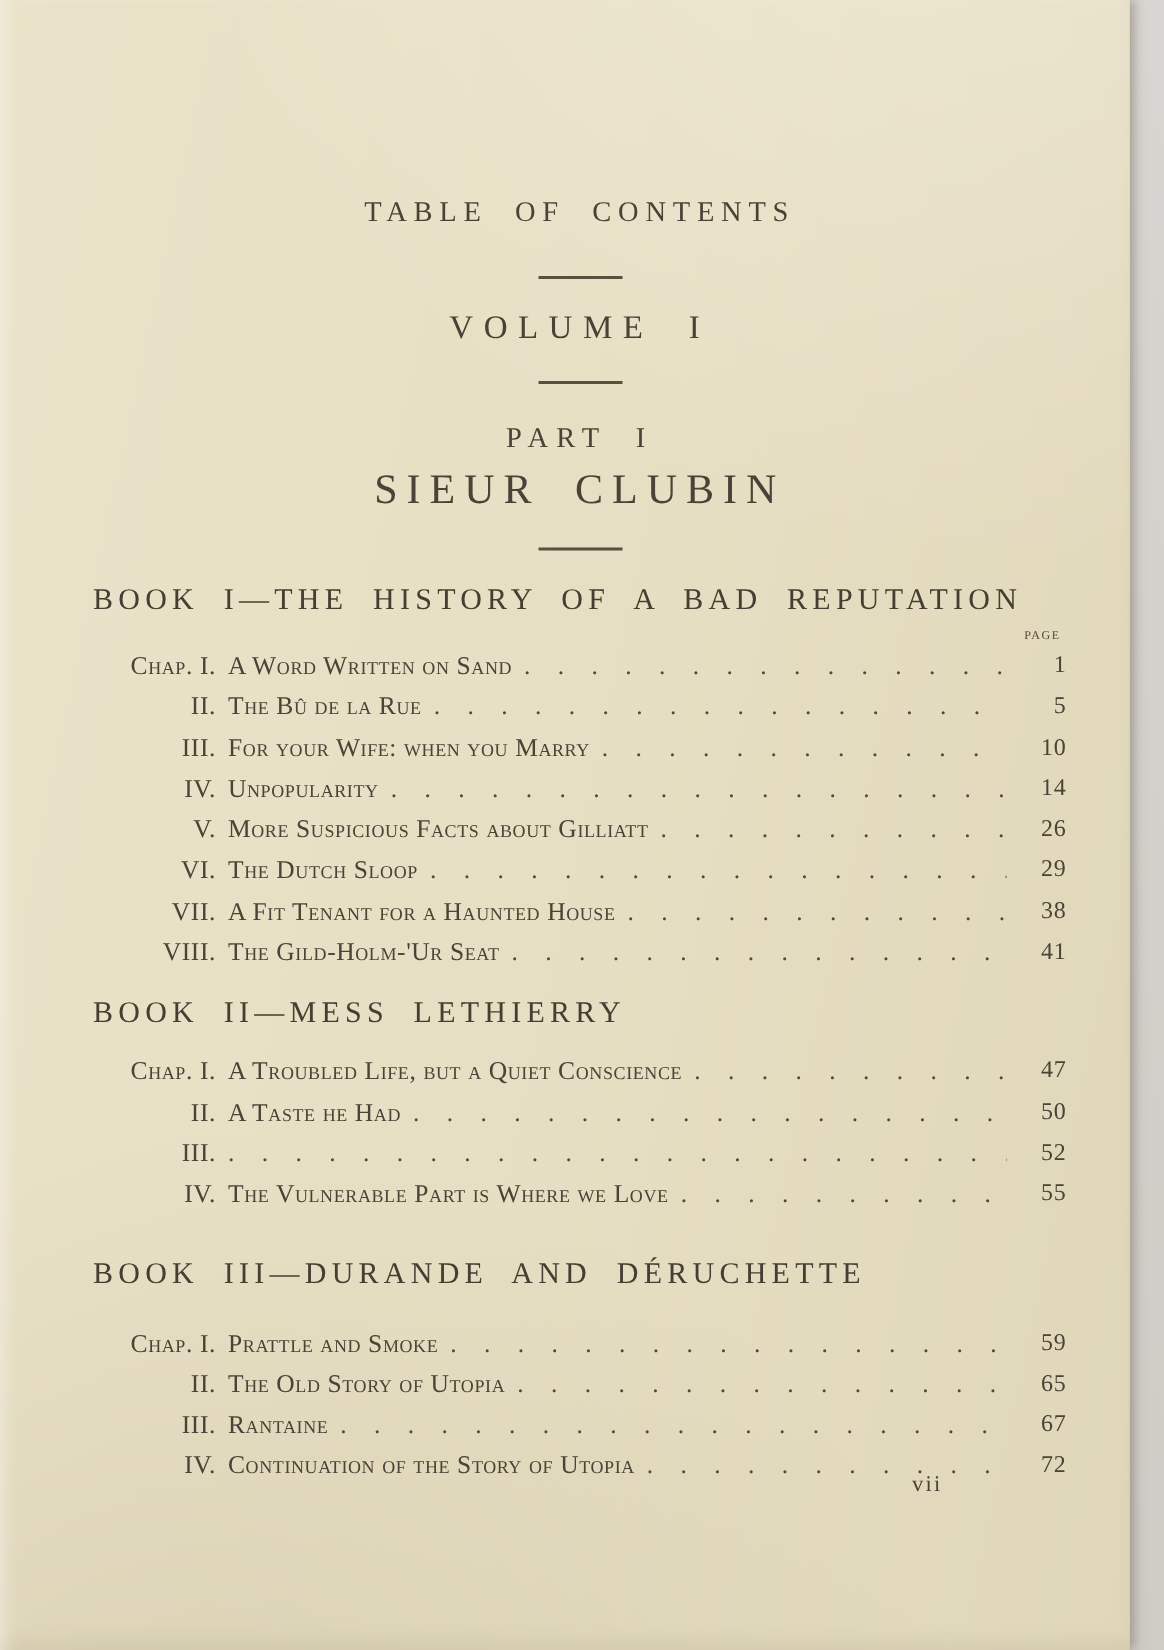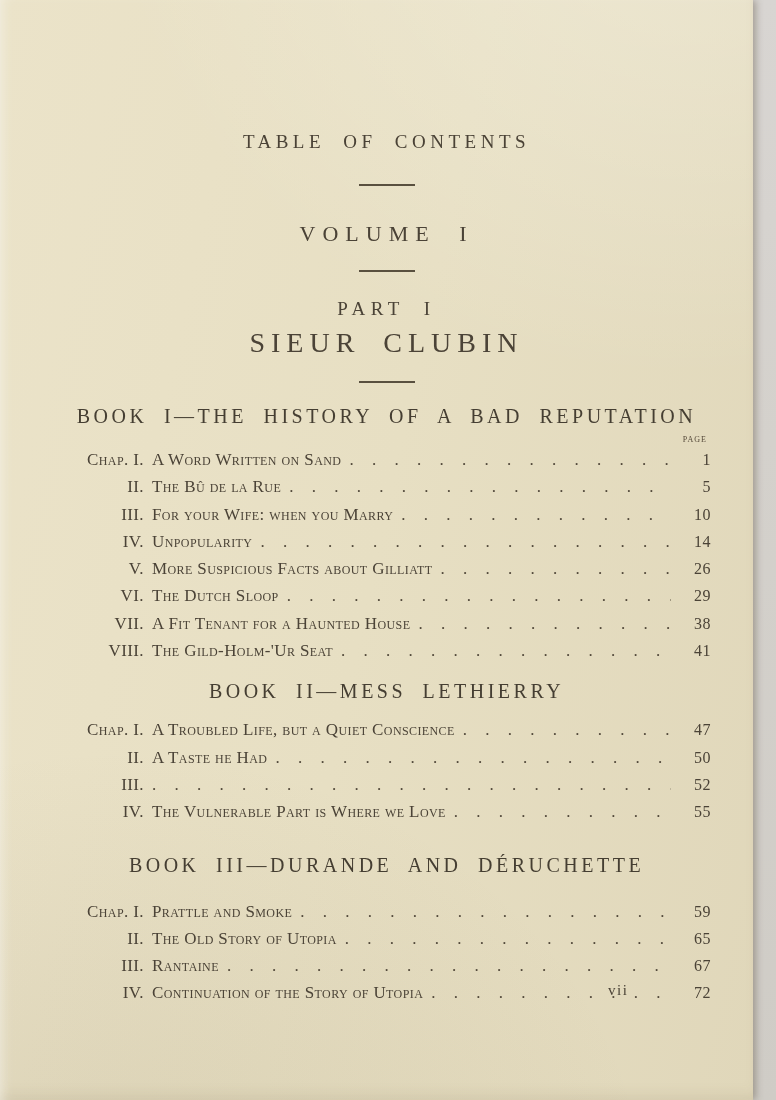--- a/index.html
+++ b/index.html
@@ -34,31 +34,31 @@
     font-size:19px;line-height:22px;letter-spacing:4.5px;word-spacing:9px;
     color:#4a4236;
   }
   .rule{
     width:56px;height:0;border-top:2px solid #59503f;
     margin:31px auto 0 auto;
   }
   .rule.r2{margin-top:24px;}
   .rule.r3{margin-top:27px;}
   .volume{
-    margin-top:36px;font-size:22px;line-height:24px;letter-spacing:7px;word-spacing:11px;
+    margin-top:20px;font-size:22px;line-height:24px;letter-spacing:7px;word-spacing:11px;
     color:#4a4236;
   }
   .part-label{
     margin-top:26px;font-size:19px;line-height:21px;letter-spacing:5.5px;word-spacing:9px;
   }
   .part-title{
     margin-top:12px;font-size:28px;line-height:23px;letter-spacing:6px;word-spacing:10px;
   }
   .book-heading{
-    margin:0;font-weight:normal;text-align:center;
+    margin:0;font-weight:normal;text-align:left;
     font-size:20px;line-height:21px;letter-spacing:3.5px;word-spacing:8px;
     color:#453e32;
     font-family:Liberation Serif, serif;
   }
   .b1 .book-heading{margin-top:23px;}
   .b2 .book-heading{margin-top:17px;}
   .b3 .book-heading{margin-top:29px;}
   .page-col-label{
     margin-top:8px;text-align:right;font-size:8px;line-height:9px;
     letter-spacing:1px;padding-right:4px;color:#55493a;

